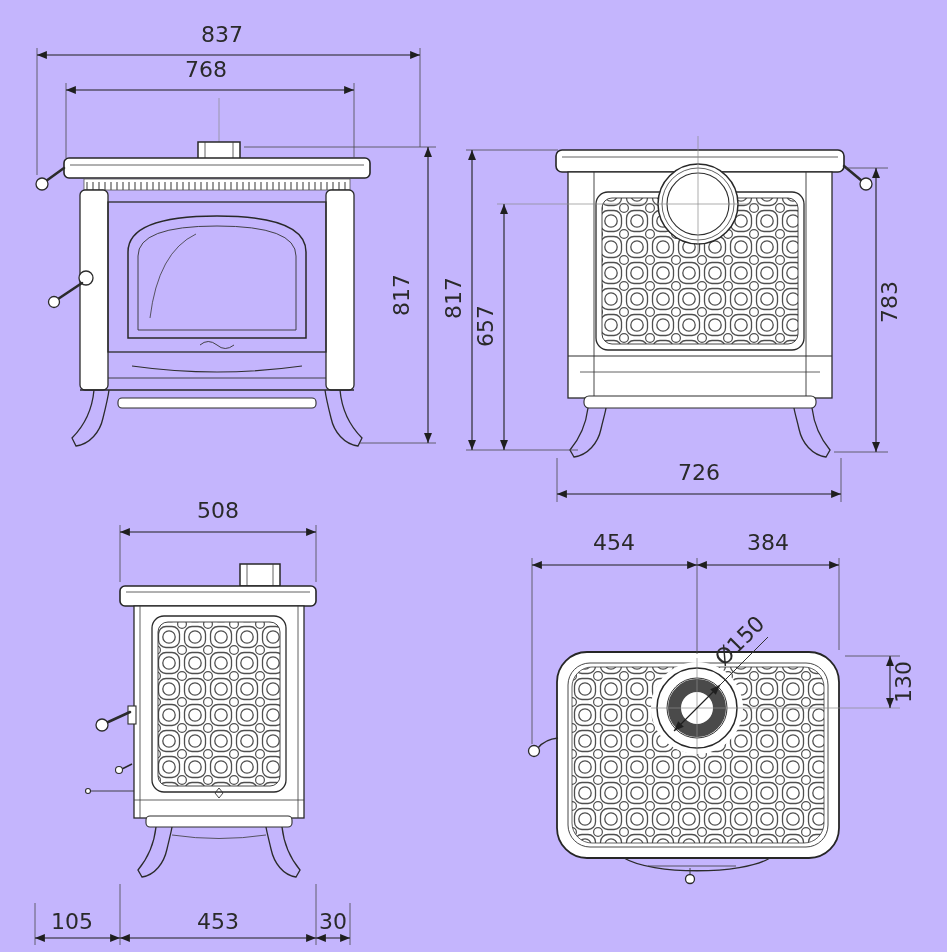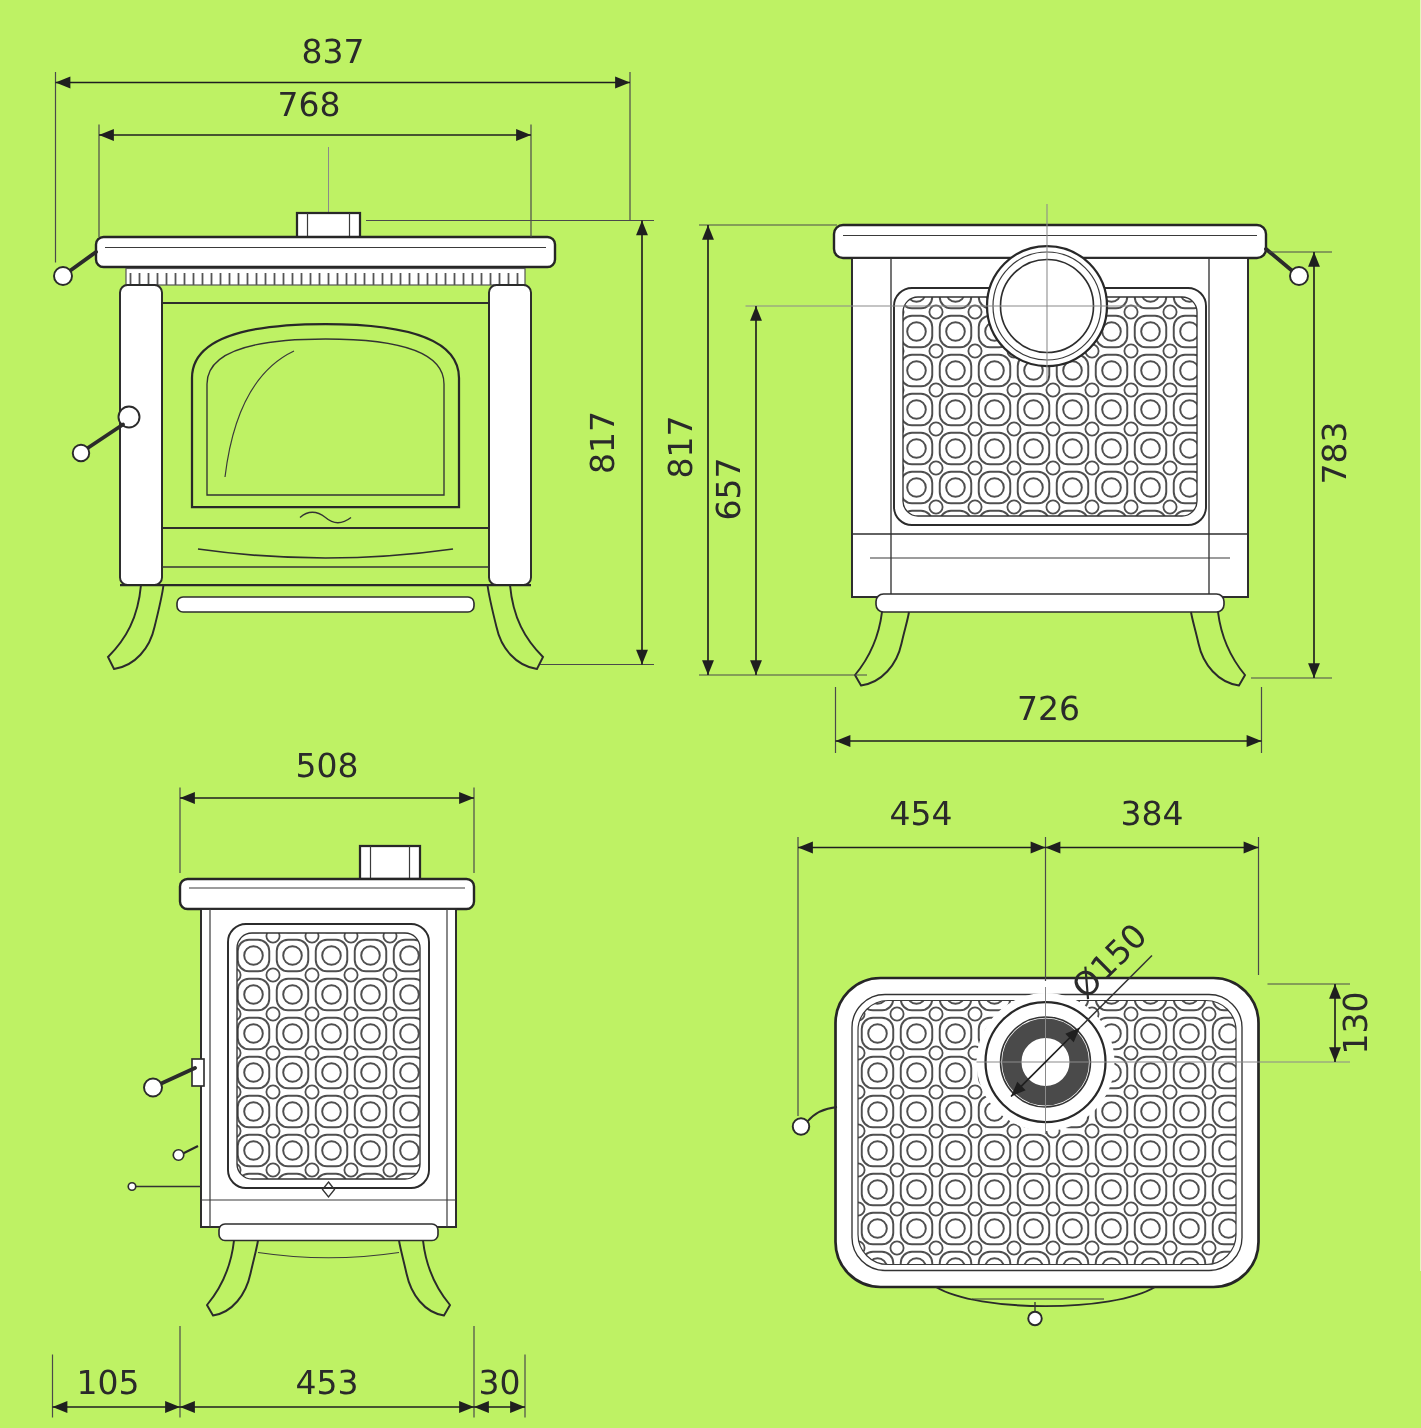--- a/index.html
+++ b/index.html
@@ -1,16 +1,16 @@
 <!DOCTYPE html>
 <html><head>
 <meta charset="utf-8">
 <style>
   html,body{margin:0;padding:0;background:#fff;}
-  .canvas{position:relative;width:947px;height:952px;background:#bef264;overflow:hidden;}
+  .canvas{position:relative;width:947px;height:952px;background:#c4b5fd;overflow:hidden;}
   svg{display:block;}
   
   .s08{stroke:#3a3a3a;stroke-width:.8;fill:none;}
   .s09{stroke:#333;stroke-width:.9;fill:none;}
   .s10{stroke:#333;stroke-width:1;fill:none;}
   .s11{stroke:#2e2e2e;stroke-width:1.1;fill:none;}
   .s13{stroke:#2b2b2b;stroke-width:1.3;fill:none;}
   .s15{stroke:#282828;stroke-width:1.5;fill:none;}
   .s16{stroke:#262626;stroke-width:1.6;fill:none;}
   .s18{stroke:#262626;stroke-width:1.8;fill:none;}

